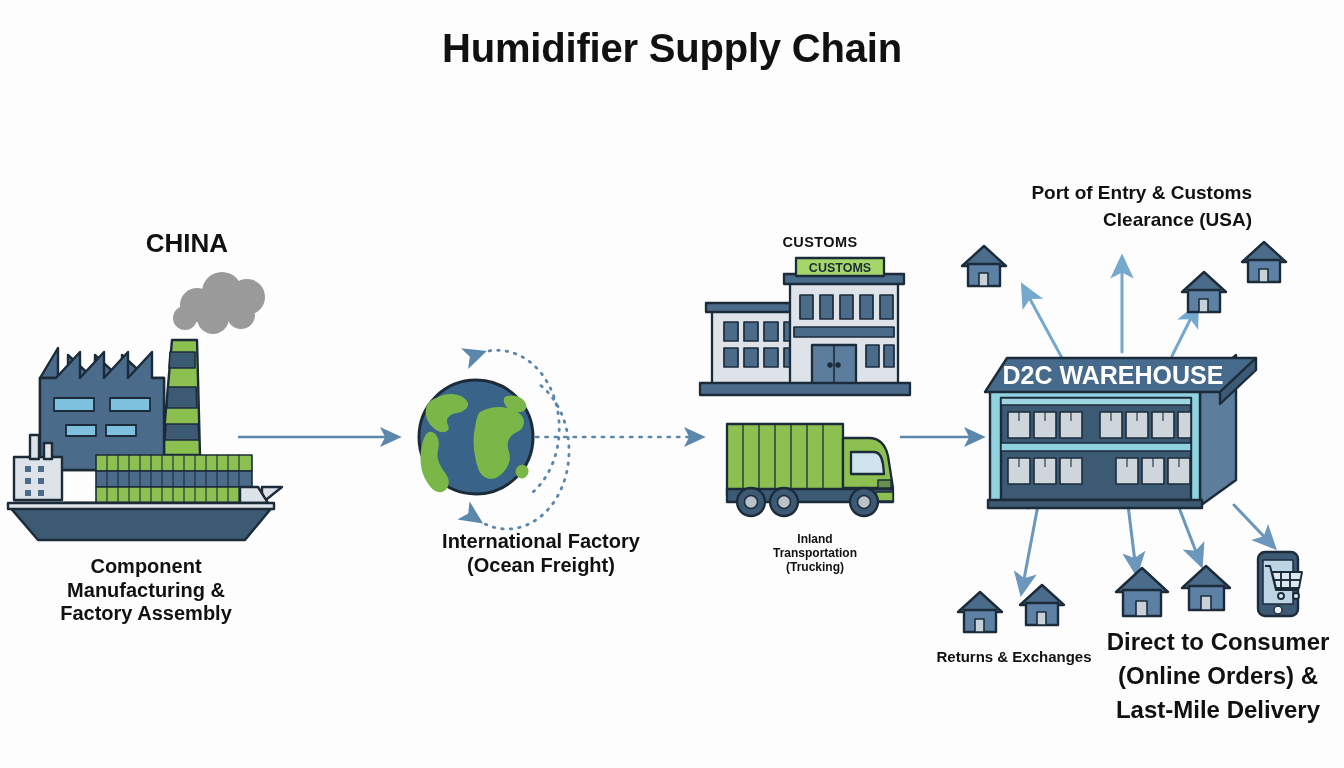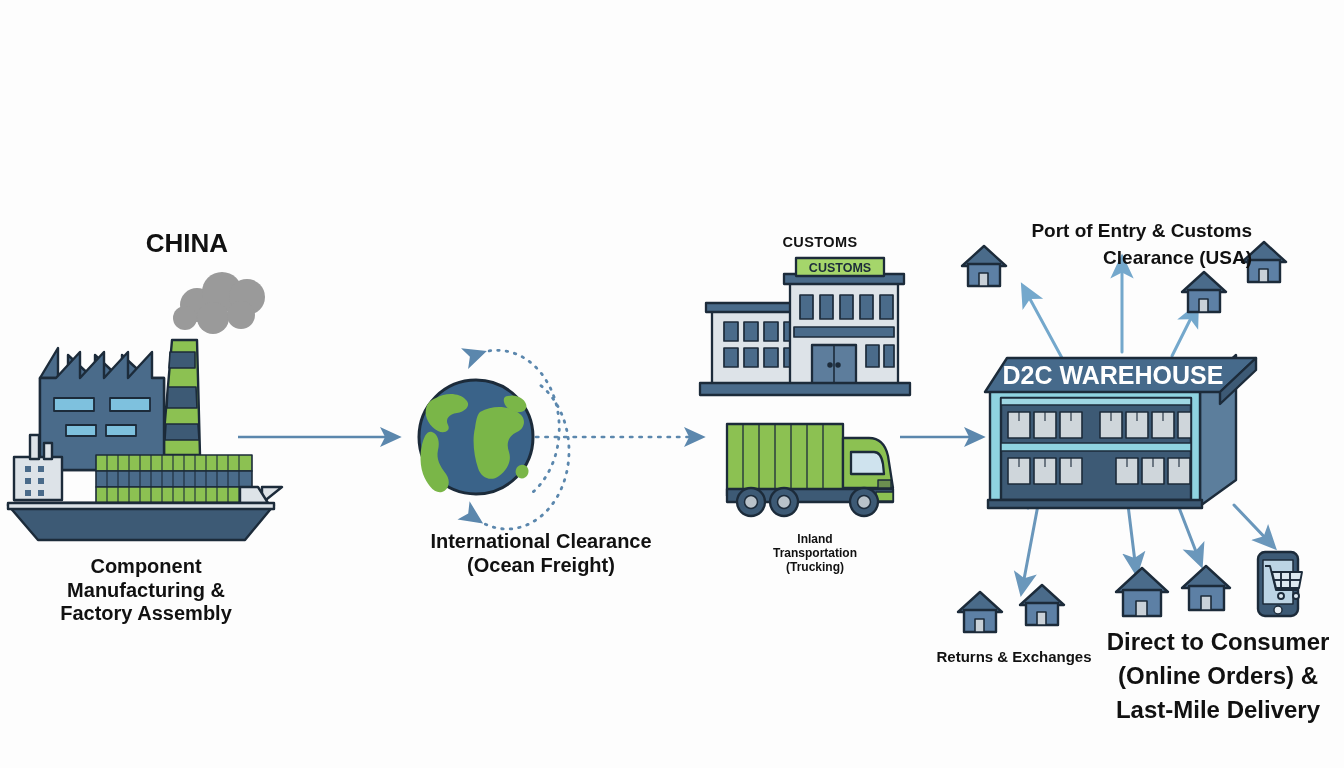--- a/index.html
+++ b/index.html
@@ -74,21 +74,20 @@
     width: 230px;
     font-size: 12px;
   }
   #label-port {
     left: 952px;
     top: 180px;
     width: 300px;
     font-size: 19px;
     text-align: right;
     line-height: 1.42;
-    margin-top: 38px;
   }
   #label-returns {
     left: 910px;
     top: 648px;
     width: 208px;
     font-size: 15px;
   }
   #label-d2c {
     left: 1098px;
     top: 625px;
@@ -105,20 +104,21 @@
     width: 1344px;
     height: 768px;
     overflow: visible;
   }
 </style>
 </head>
 <body>
 
 <div id="stage">
 
+  <div id="diagram-title">Humidifier Supply Chain</div>
 
   <svg class="layer" viewBox="0 0 1344 768">
     <defs>
       <marker id="ah" markerWidth="9" markerHeight="9" refX="6.2" refY="4.5" orient="auto">
         <path d="M0,0.6 L8.4,4.5 L0,8.4 L2,4.5 Z" fill="#5b87ad"></path>
       </marker>
       <marker id="ahl" markerWidth="9" markerHeight="9" refX="6.2" refY="4.5" orient="auto">
         <path d="M0,0.6 L8.4,4.5 L0,8.4 L2,4.5 Z" fill="#74a8cc"></path>
       </marker>
       <marker id="ahd" markerWidth="9" markerHeight="9" refX="6" refY="4.5" orient="auto">
@@ -243,21 +243,21 @@
       <circle cx="476" cy="437" r="57" fill="#3a6389" stroke="#1c2b3a" stroke-width="3"></circle>
       <g fill="#7ab648" stroke="none">
         <path d="M436,398 c10,-6 24,-5 30,2 c6,6 -2,12 -9,13 c-8,1 -12,6 -9,12 c3,6 -4,9 -10,6 c-8,-4 -14,-14 -12,-22 c1,-6 5,-9 10,-11 Z"></path>
         <path d="M432,432 c6,2 8,10 6,18 c-2,9 2,16 8,24 c5,7 3,16 -4,18 c-8,2 -15,-8 -19,-18 c-4,-12 -3,-28 2,-38 c2,-4 5,-5 7,-4 Z"></path>
         <path d="M480,412 c14,-8 30,-6 40,2 c7,6 4,15 -3,18 c-9,4 -11,12 -8,20 c3,9 -2,18 -10,24 c-8,6 -18,2 -21,-8 c-4,-12 -6,-28 -3,-40 c1,-7 2,-13 5,-16 Z"></path>
         <path d="M508,396 c8,-2 16,2 18,8 c2,5 -3,9 -9,8 c-7,-1 -12,-5 -13,-10 c-1,-4 1,-6 4,-6 Z"></path>
         <path d="M521,465 c5,-1 9,4 7,9 c-2,5 -8,6 -11,2 c-3,-4 -1,-10 4,-11 Z"></path>
       </g>
     </g>
   </svg>
-  <div class="node-label" id="label-shipping">International Clearance
+  <div class="node-label" id="label-shipping">International Factory
 (Ocean Freight)</div>
 
   <div class="node-label" id="label-customs-top">CUSTOMS</div>
   <svg class="layer" viewBox="0 0 1344 768">
     <g stroke="#1c2b3a" stroke-width="2.3" stroke-linejoin="round">
 
       <rect x="712" y="310" width="104" height="74" fill="#dde3e8"></rect>
       <rect x="706" y="303" width="116" height="9" fill="#4a6b8a"></rect>
       <g fill="#4a6b8a" stroke-width="1.7">
         <rect x="724" y="322" width="14" height="19"></rect>

